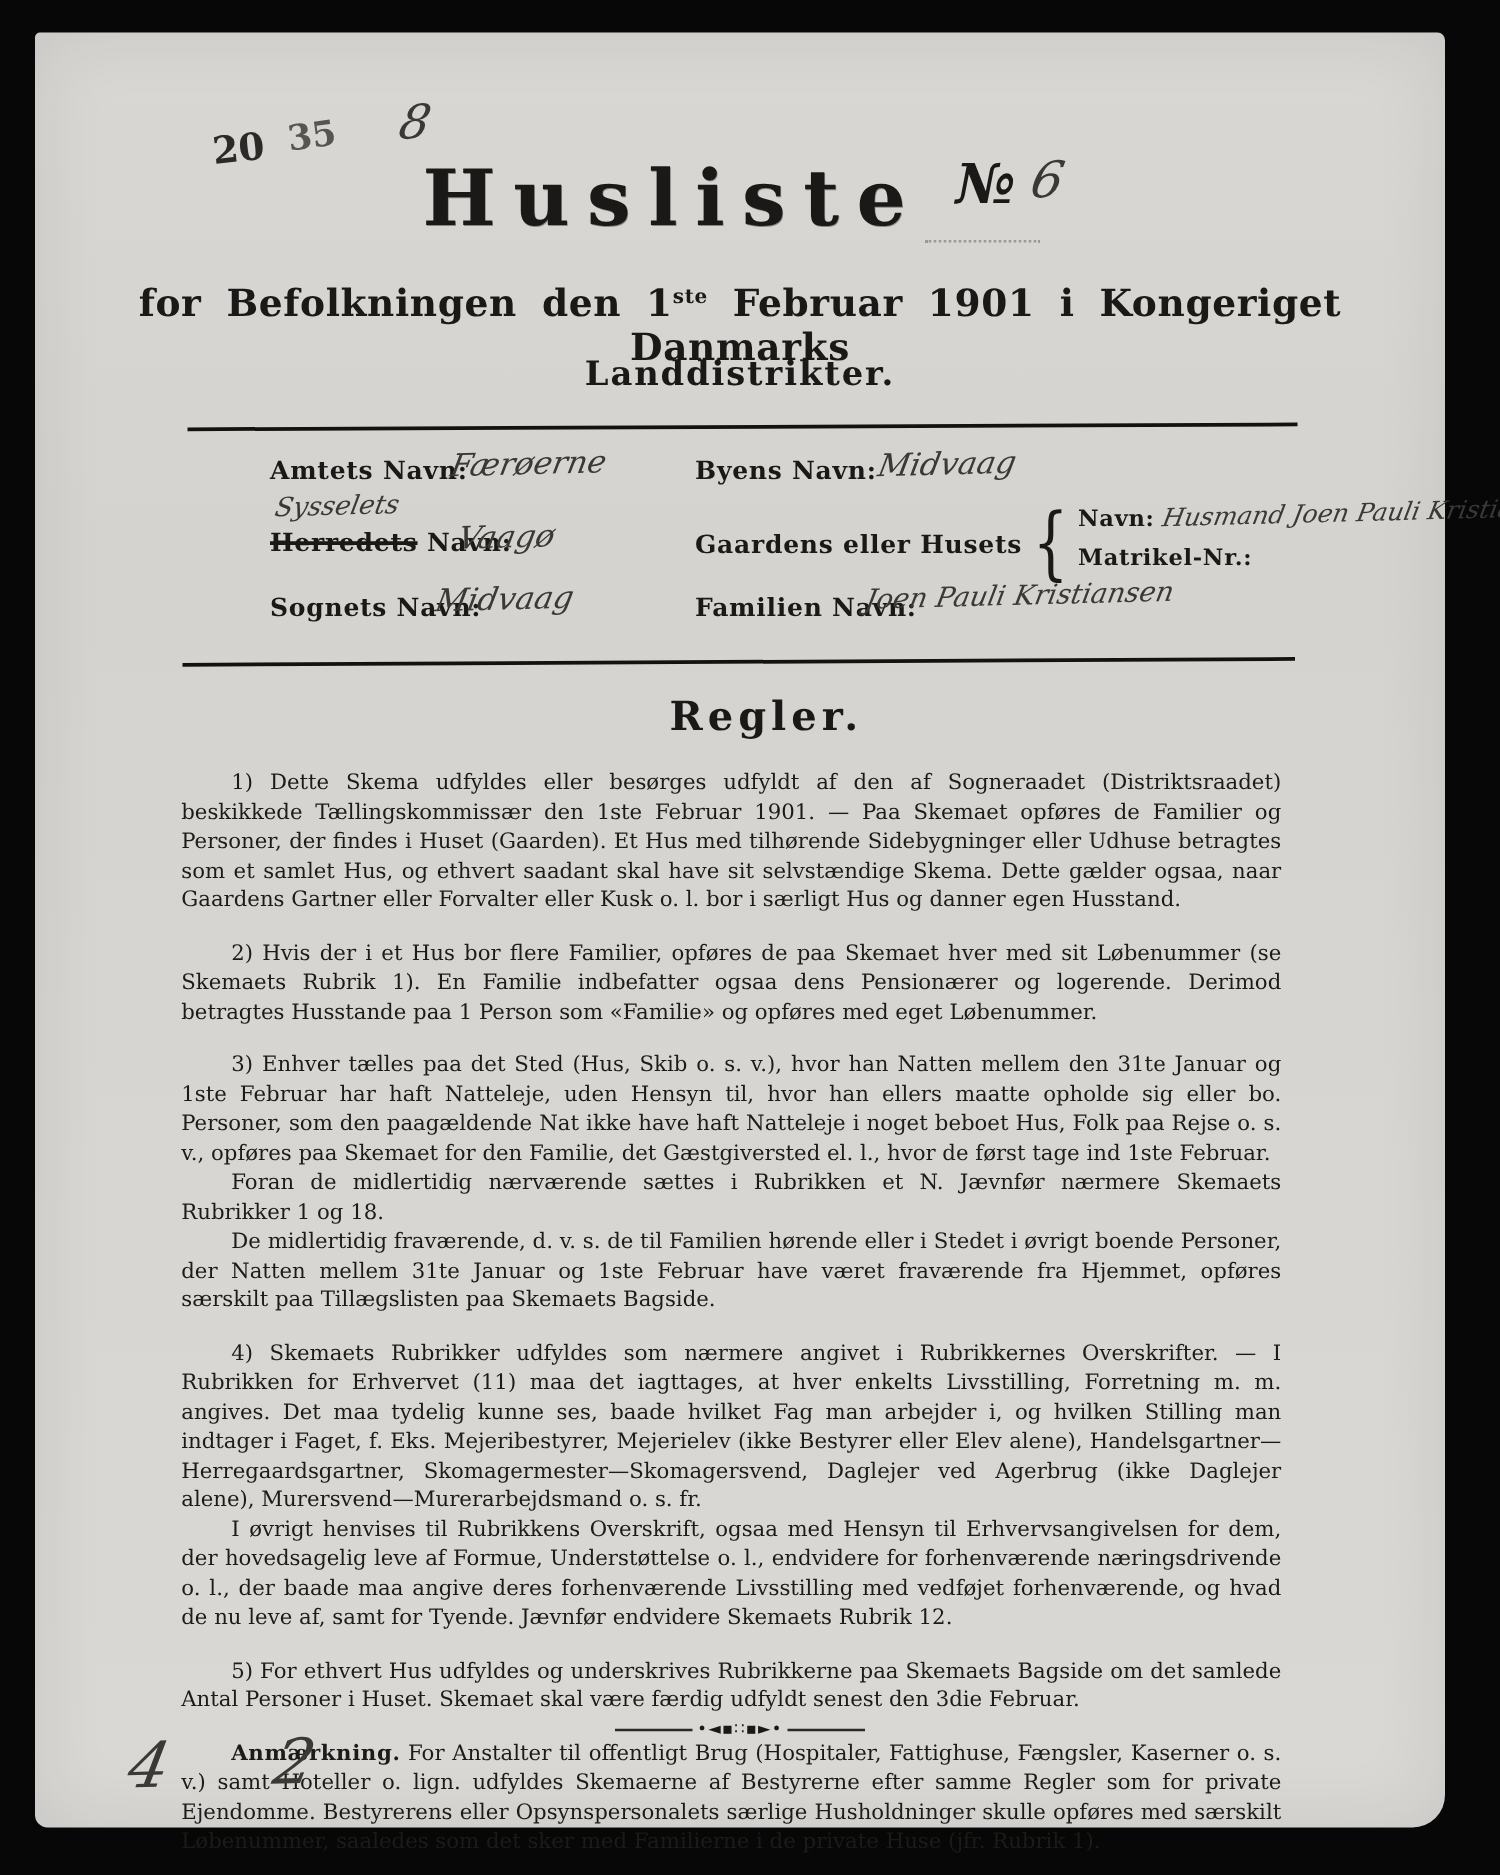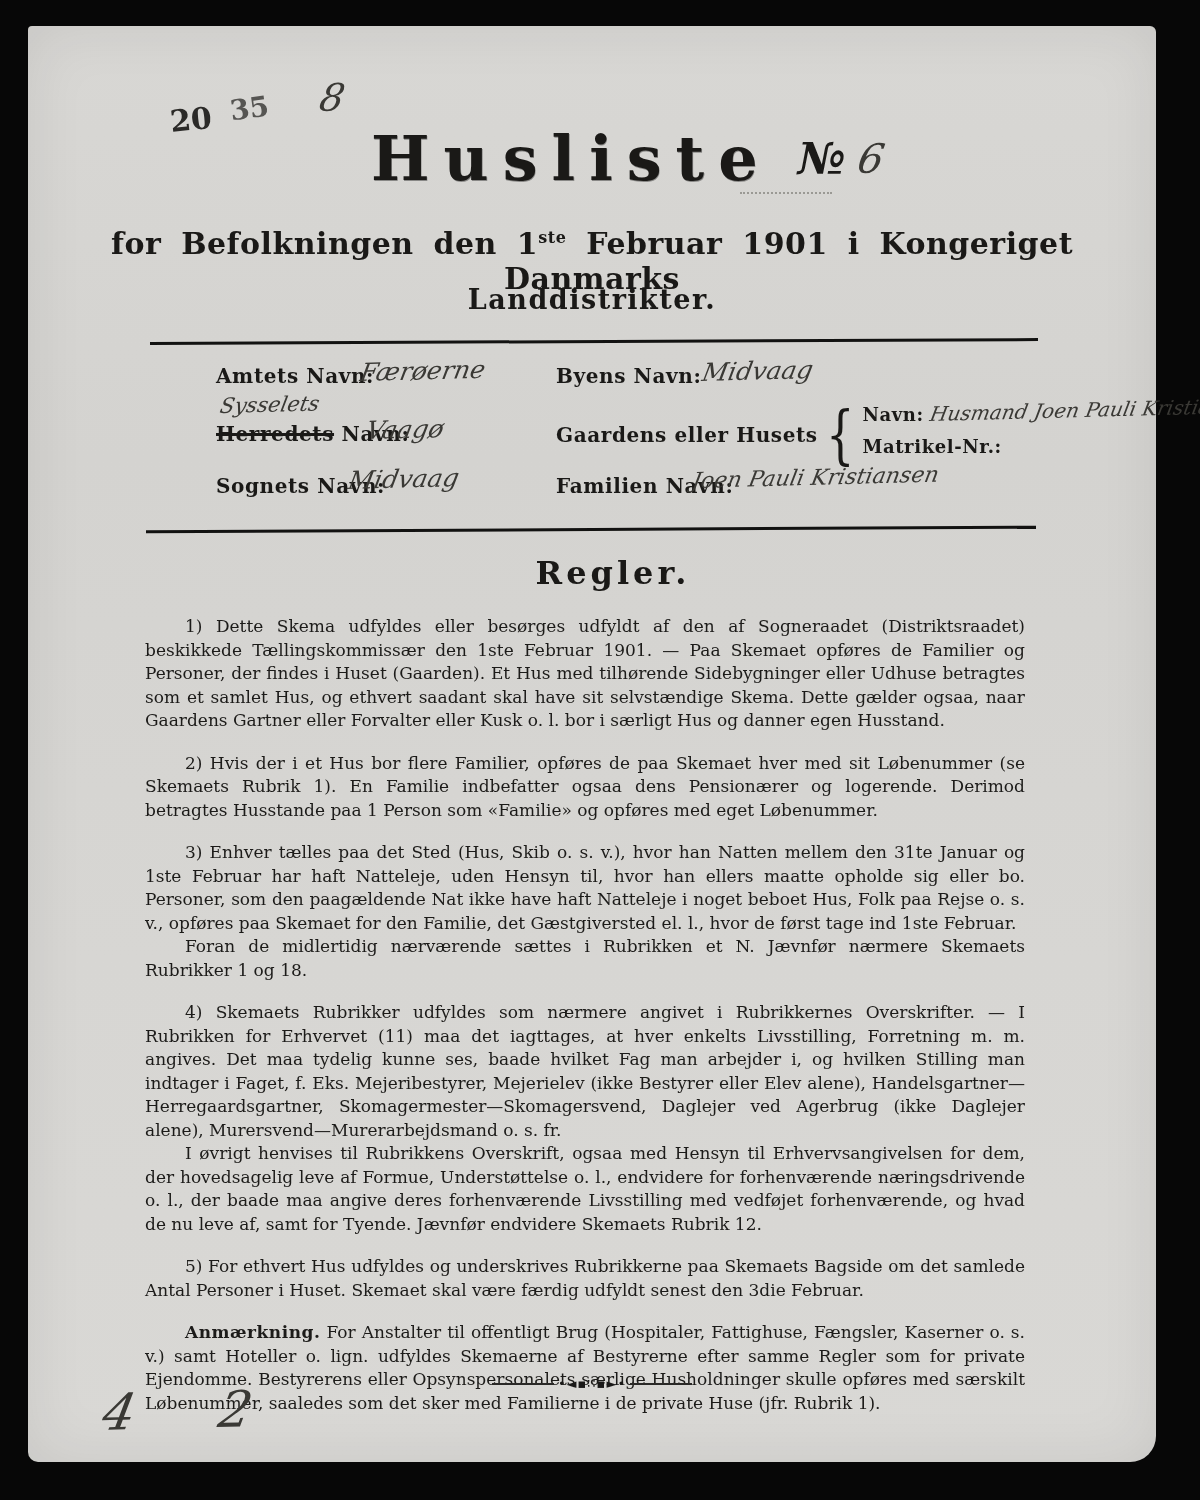--- a/index.html
+++ b/index.html
@@ -20,22 +20,22 @@
   .hand{
     font-style:italic;color:#3a3935;
     transform:skewX(-12deg) rotate(-1.5deg);
     transform-origin:left bottom;
     font-family:"DejaVu Serif","Liberation Serif",serif;
     white-space:nowrap;
   }
   .abs{position:absolute;}
   .stamp{font-weight:bold;color:#2b2a28;}
   .title-row{
-    position:absolute;left:16px;top:96px;width:100%;
-    display:flex;justify-content:center;align-items:center;padding-left:17px;
+    position:absolute;left:0;top:96px;width:100%;
+    display:flex;justify-content:center;align-items:flex-start;
   }
   .title-main{
     font-size:62px;font-weight:bold;letter-spacing:14px;
     text-shadow:0.6px 0.6px 0 rgba(20,20,20,0.4);
   }
   .no-sign{font-size:44px;font-style:italic;font-weight:bold;margin-left:26px;}
   .no-value{font-size:40px;margin-left:8px;}
   .no-underline{
     position:absolute;width:92px;border-bottom:2px dotted #9a9994;height:2px;
   }
@@ -143,20 +143,21 @@
 
   <div class="hr" style="left:118px;top:502px;width:890px;transform:rotate(-0.3deg);"></div>
 
   <div class="rules-head print" style="top:528px;padding-left:21px;">Regler.</div>
 
   <div class="rules">
     <p class="sp">1) Dette Skema udfyldes eller besørges udfyldt af den af Sogneraadet (Distriktsraadet) beskikkede Tællingskommissær den 1ste Februar 1901. — Paa Skemaet opføres de Familier og Personer, der findes i Huset (Gaarden). Et Hus med tilhørende Sidebygninger eller Udhuse betragtes som et samlet Hus, og ethvert saadant skal have sit selvstændige Skema. Dette gælder ogsaa, naar Gaardens Gartner eller Forvalter eller Kusk o. l. bor i særligt Hus og danner egen Husstand.</p>
     <p class="sp">2) Hvis der i et Hus bor flere Familier, opføres de paa Skemaet hver med sit Løbenummer (se Skemaets Rubrik 1). En Familie indbefatter ogsaa dens Pensionærer og logerende. Derimod betragtes Husstande paa 1 Person som «Familie» og opføres med eget Løbenummer.</p>
     <p class="sp">3) Enhver tælles paa det Sted (Hus, Skib o. s. v.), hvor han Natten mellem den 31te Januar og 1ste Februar har haft Natteleje, uden Hensyn til, hvor han ellers maatte opholde sig eller bo. Personer, som den paagældende Nat ikke have haft Natteleje i noget beboet Hus, Folk paa Rejse o. s. v., opføres paa Skemaet for den Familie, det Gæstgiversted el. l., hvor de først tage ind 1ste Februar.</p>
     <p>Foran de midlertidig nærværende sættes i Rubrikken et N. Jævnfør nærmere Skemaets Rubrikker 1 og 18.</p>
+    <p>De midlertidig fraværende, d. v. s. de til Familien hørende eller i Stedet i øvrigt boende Personer, der Natten mellem 31te Januar og 1ste Februar have været fraværende fra Hjemmet, opføres særskilt paa Tillægslisten paa Skemaets Bagside.</p>
     <p class="sp">4) Skemaets Rubrikker udfyldes som nærmere angivet i Rubrikkernes Overskrifter. — I Rubrikken for Erhvervet (11) maa det iagttages, at hver enkelts Livsstilling, Forretning m. m. angives. Det maa tydelig kunne ses, baade hvilket Fag man arbejder i, og hvilken Stilling man indtager i Faget, f. Eks. Mejeribestyrer, Mejerielev (ikke Bestyrer eller Elev alene), Handelsgartner—Herregaardsgartner, Skomagermester—Skomagersvend, Daglejer ved Agerbrug (ikke Daglejer alene), Murersvend—Murerarbejdsmand o. s. fr.</p>
     <p>I øvrigt henvises til Rubrikkens Overskrift, ogsaa med Hensyn til Erhvervsangivelsen for dem, der hovedsagelig leve af Formue, Understøttelse o. l., endvidere for forhenværende næringsdrivende o. l., der baade maa angive deres forhenværende Livsstilling med vedføjet forhenværende, og hvad de nu leve af, samt for Tyende. Jævnfør endvidere Skemaets Rubrik 12.</p>
     <p class="sp">5) For ethvert Hus udfyldes og underskrives Rubrikkerne paa Skemaets Bagside om det samlede Antal Personer i Huset. Skemaet skal være færdig udfyldt senest den 3die Februar.</p>
     <p class="sp"><span class="note-label">Anmærkning.</span><span>  For Anstalter til offentligt Brug (Hospitaler, Fattighuse, Fængsler, Kaserner o. s. v.) samt Hoteller o. lign. udfyldes Skemaerne af Bestyrerne efter samme Regler som for private Ejendomme. Bestyrerens eller Opsynspersonalets særlige Husholdninger skulle opføres med særskilt Løbenummer, saaledes som det sker med Familierne i de private Huse (jfr. Rubrik 1).</span></p>
   </div>
 
   <div class="divider">
     <span class="bar"></span>
     <span class="glyphs">•◄▪∷▪►•</span>
     <span class="bar"></span>

